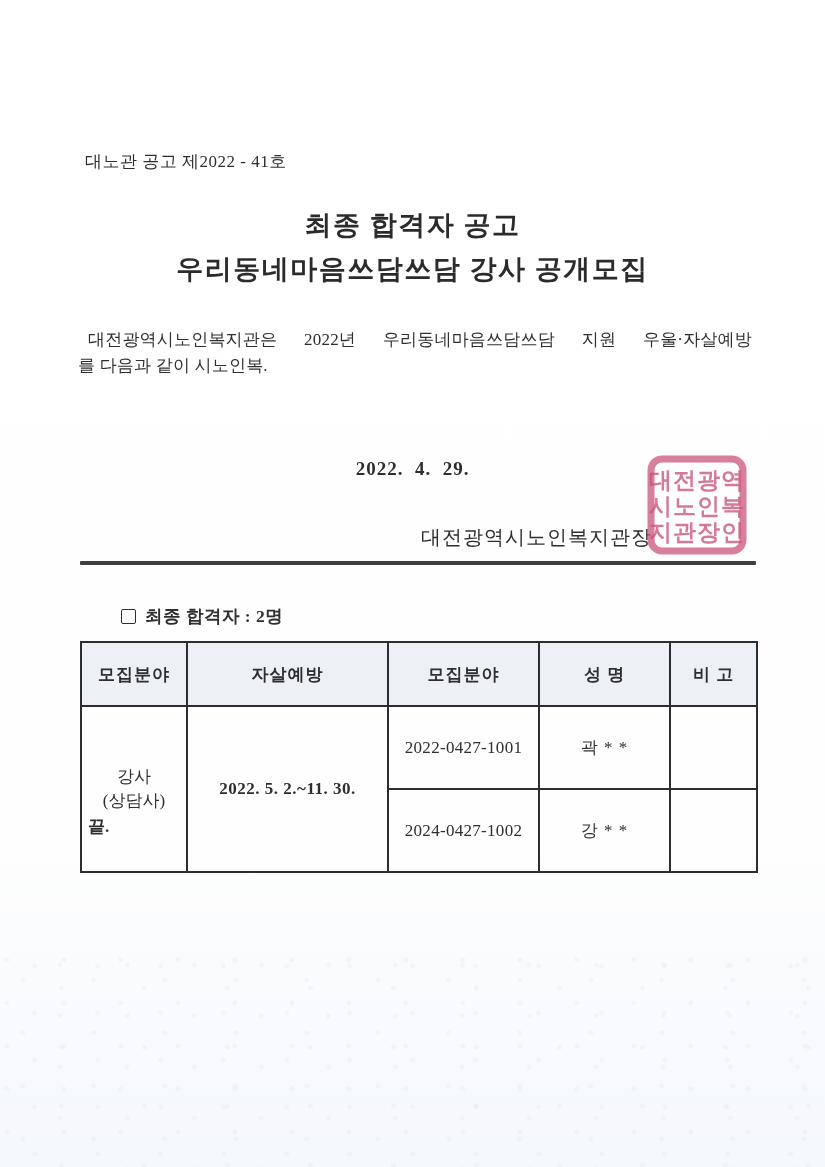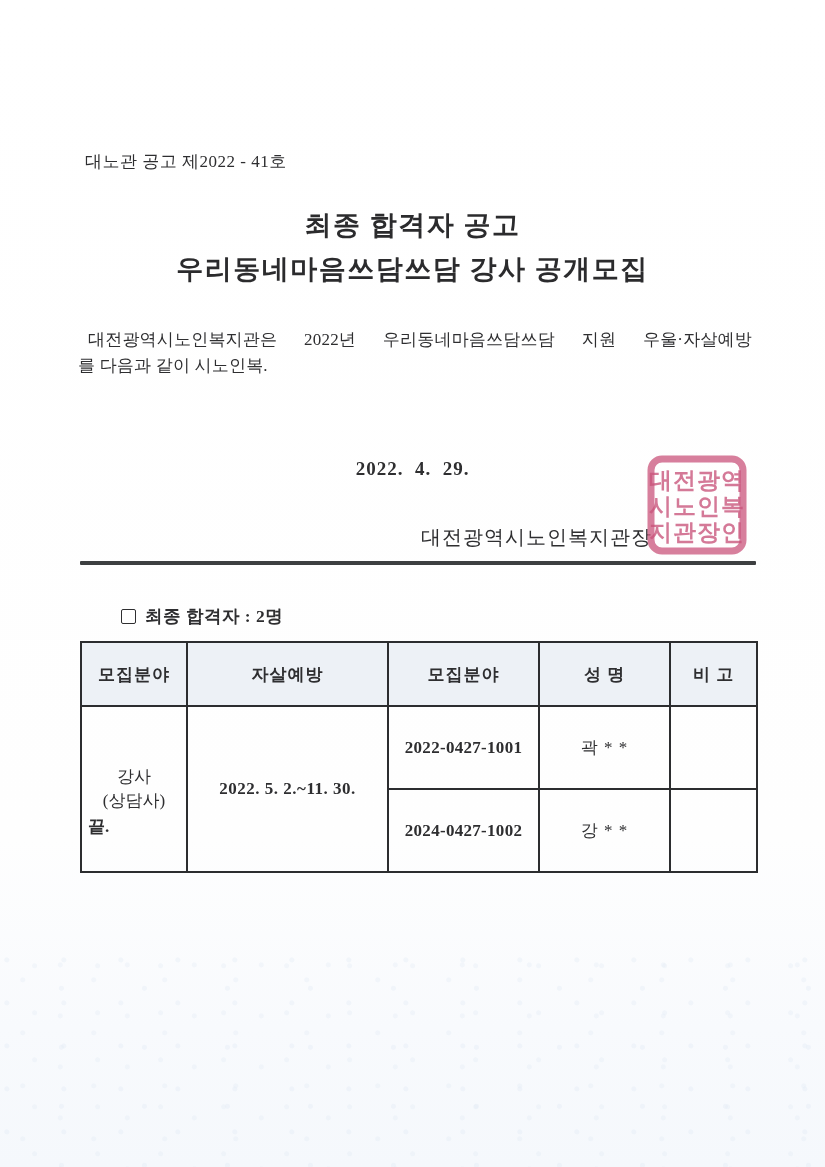--- a/index.html
+++ b/index.html
@@ -68,21 +68,21 @@
   }
   .result-table td,.result-table th{
     border:2px solid #2c2d2f;
     text-align:center;vertical-align:middle;
     padding:11px;
   }
   .result-table th{
     height:40px;background:#edf1f6;font-weight:600;letter-spacing:1px;
   }
   .row-body td{height:59px;}
-  .cell-number{font-weight:700;letter-spacing:.3px;}
+  .cell-number{font-weight:400;letter-spacing:.3px;}
   .cell-period{font-weight:700;letter-spacing:.5px;}
   .cell-field{line-height:24px;border-radius:11px;}
   .cell-name{font-weight:500;letter-spacing:1px;}
   .closing{
     position:absolute;left:88px;top:815px;
     font-size:17px;font-weight:600;
   }
 </style>
 </head>
 <body>

